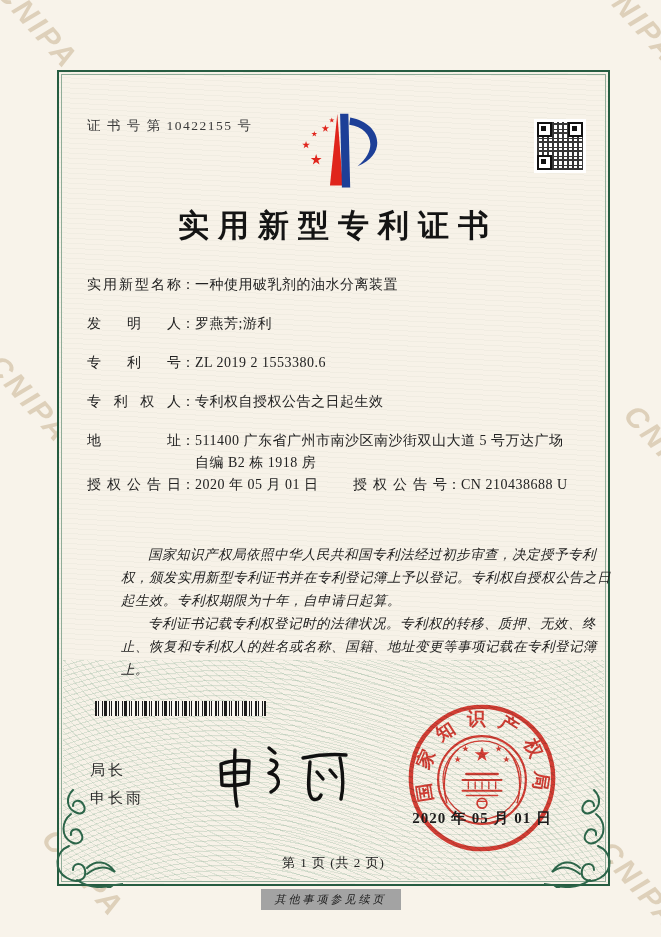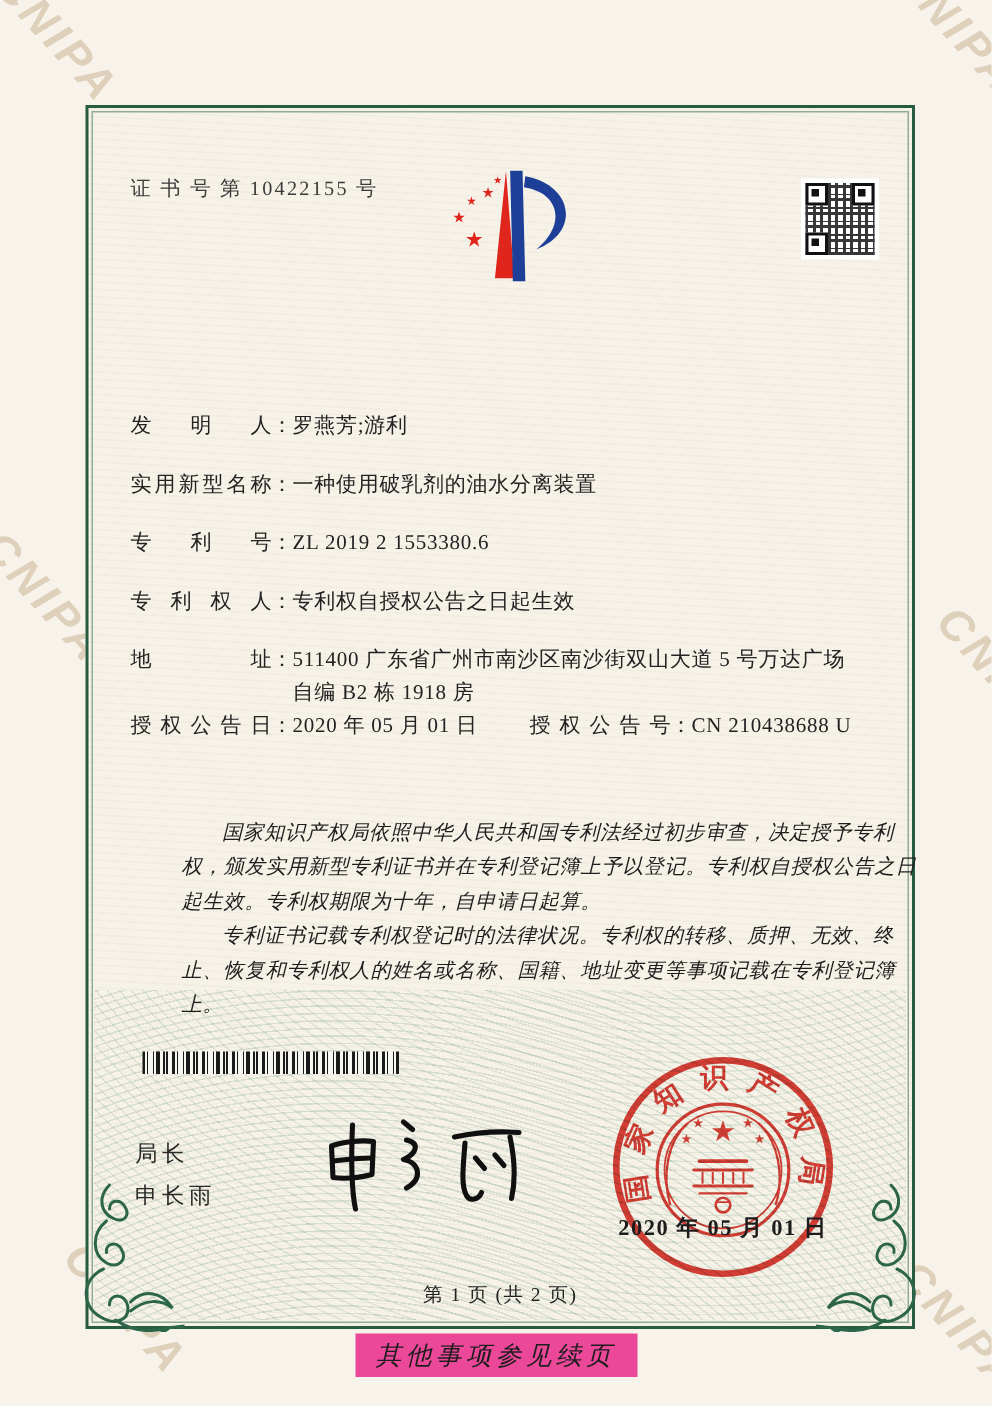--- a/index.html
+++ b/index.html
@@ -97,22 +97,22 @@
     font-size:13px;letter-spacing:1px;color:#222;
   }
   .flourish{position:absolute;width:80px;height:100px;}
   .fl-left{left:-16px;top:716px;}
   .fl-right{right:-16px;top:716px;transform:scaleX(-1);}
   
   .footer-note{
     position:absolute;left:0;width:100%;top:889px;text-align:center;
   }
   .footer-note span{
-    display:inline-block;background:#ec4899;padding:3px 14px;
-    font-size:17px;font-style:italic;letter-spacing:3px;color:#1d1d1d;
+    display:inline-block;background:#a3a3a3;padding:3px 14px;
+    font-size:11px;font-style:italic;letter-spacing:3px;color:#1d1d1d;
   }
 </style>
 </head>
 <body>
 
 <div class="wm" style="left:-16px;top:8px">CNIPA</div>
 <div class="wm" style="left:584px;top:2px">CNIPA</div>
 <div class="wm faint" style="left:180px;top:122px">CNIPA</div>
 <div class="wm faint" style="left:398px;top:272px">CNIPA</div>
 <div class="wm" style="left:-24px;top:382px">CNIPA</div>
@@ -142,27 +142,28 @@
     </g>
   </svg>
 
   <div class="qr">
     <div class="noise"></div>
     <div class="finder f-tl"></div>
     <div class="finder f-tr"></div>
     <div class="finder f-bl"></div>
   </div>
 
+  <div class="title">实用新型专利证书</div>
 
   <div class="fields">
     <div class="frow">
+      <span class="flabel">实用新型名称</span><span class="fcolon">：</span><span class="fvalue">一种使用破乳剂的油水分离装置</span>
+    </div>
+    <div class="frow">
       <span class="flabel">发明人</span><span class="fcolon">：</span><span class="fvalue">罗燕芳;游利</span>
-    </div>
-    <div class="frow">
-      <span class="flabel">实用新型名称</span><span class="fcolon">：</span><span class="fvalue">一种使用破乳剂的油水分离装置</span>
     </div>
     <div class="frow">
       <span class="flabel">专利号</span><span class="fcolon">：</span><span class="fvalue">ZL 2019 2 1553380.6</span>
     </div>
     <div class="frow">
       <span class="flabel">专利权人</span><span class="fcolon">：</span><span class="fvalue">专利权自授权公告之日起生效</span>
     </div>
     <div class="frow addr">
       <span class="flabel">地址</span><span class="fcolon">：</span><span class="fvalue">511400 广东省广州市南沙区南沙街双山大道 5 号万达广场</span>
       <div class="addr2 fvalue">自编 B2 栋 1918 房</div>

